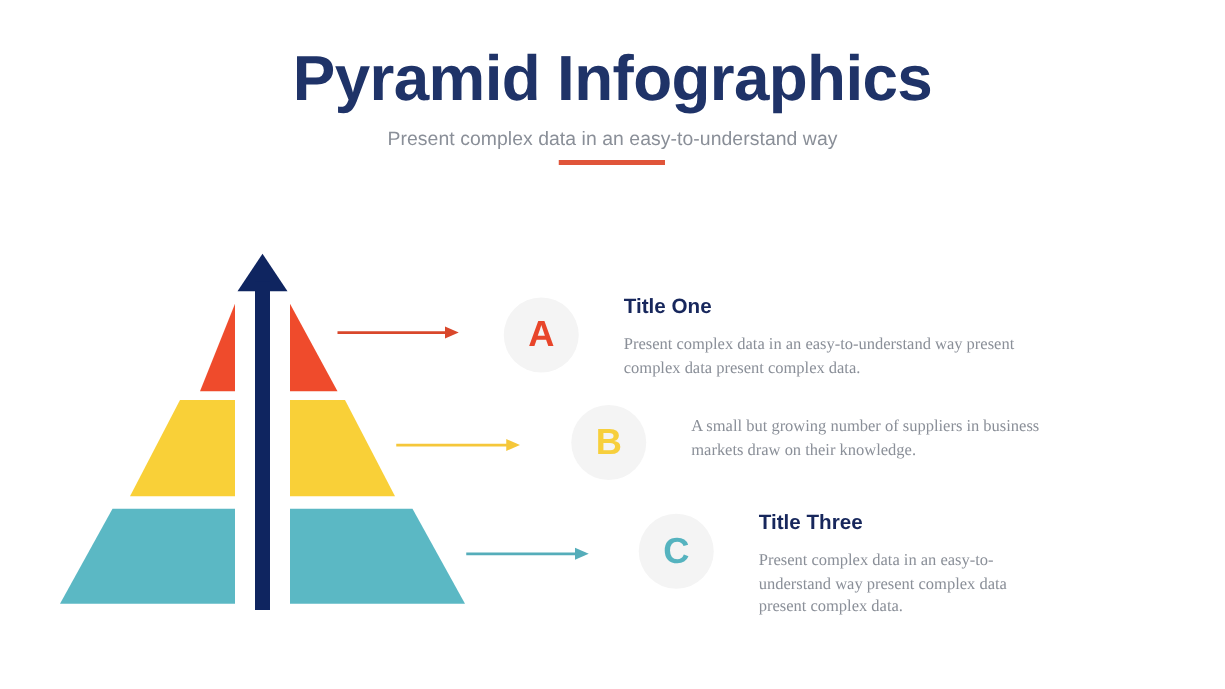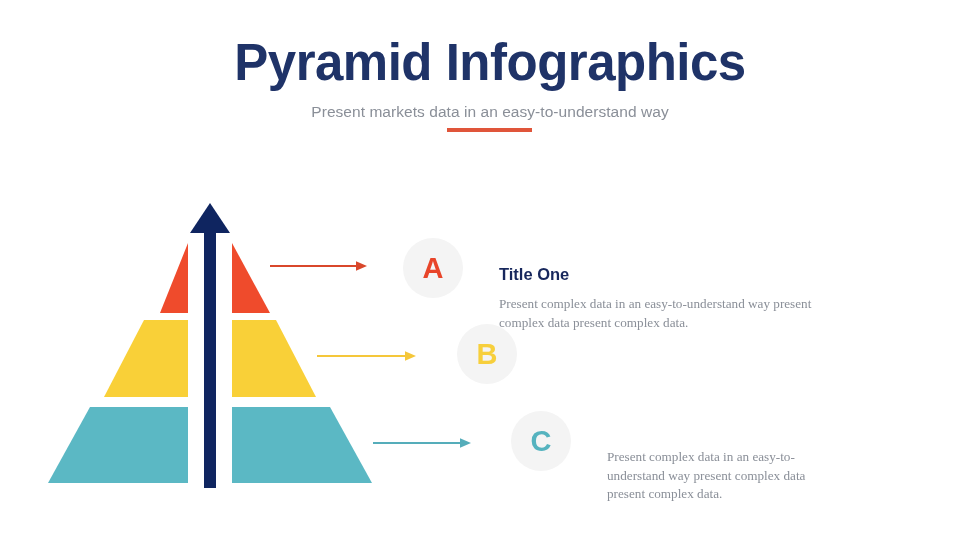--- a/index.html
+++ b/index.html
@@ -95,21 +95,20 @@
     font-weight: bold;
     line-height: 1;
   }
   #badge-letter-a { color: #E8452A; }
   #badge-letter-b { color: #F7CF3C; }
   #badge-letter-c { color: #55B3BF; }
 
   .row-text {
     padding-left: 36px;
     padding-top: 0px;
-    margin-top: 29px;
   }
   .item-title {
     font-size: 16.5px;
     font-weight: bold;
     color: #17275C;
     margin: 0;
     line-height: 1.2;
   }
   .item-desc {
     font-size: 13.2px;
@@ -121,21 +120,21 @@
     font-family: Liberation Serif, serif;
   }
 </style>
 </head>
 <body>
 
 <div id="canvas">
 
   <div id="header">
     <h1 id="page-title">Pyramid Infographics</h1>
-    <p id="page-subtitle">Present markets data in an easy-to-understand way</p>
+    <p id="page-subtitle">Present complex data in an easy-to-understand way</p>
   </div>
   <div id="title-underline"></div>
 
   <div id="pyramid">
     <svg width="360" height="300" viewBox="0 0 360 300" xmlns="http://www.w3.org/2000/svg">
 
       <g>
         <polygon points="148,48 148,118 120,118" fill="#EF4B2C"></polygon>
         <polygon points="192,48 230,118 192,118" fill="#EF4B2C"></polygon>
       </g>
@@ -186,25 +185,27 @@
       <p class="item-title">Title One</p>
       <p class="item-desc">Present complex data in an easy-to-understand way present complex data present complex data.</p>
     </div>
   </div>
 
   <div class="row" id="row-b">
     <div class="badge">
       <span class="badge-letter" id="badge-letter-b">B</span>
     </div>
     <div class="row-text">
+      <p class="item-desc">A small but growing number of suppliers in business markets draw on their knowledge.</p>
     </div>
   </div>
 
   <div class="row" id="row-c">
     <div class="badge">
       <span class="badge-letter" id="badge-letter-c">C</span>
     </div>
     <div class="row-text">
+      <p class="item-title">Title Three</p>
       <p class="item-desc">Present complex data in an easy-to-understand way present complex data present complex data.</p>
     </div>
   </div>
 
 </div>
 
 </body></html>

